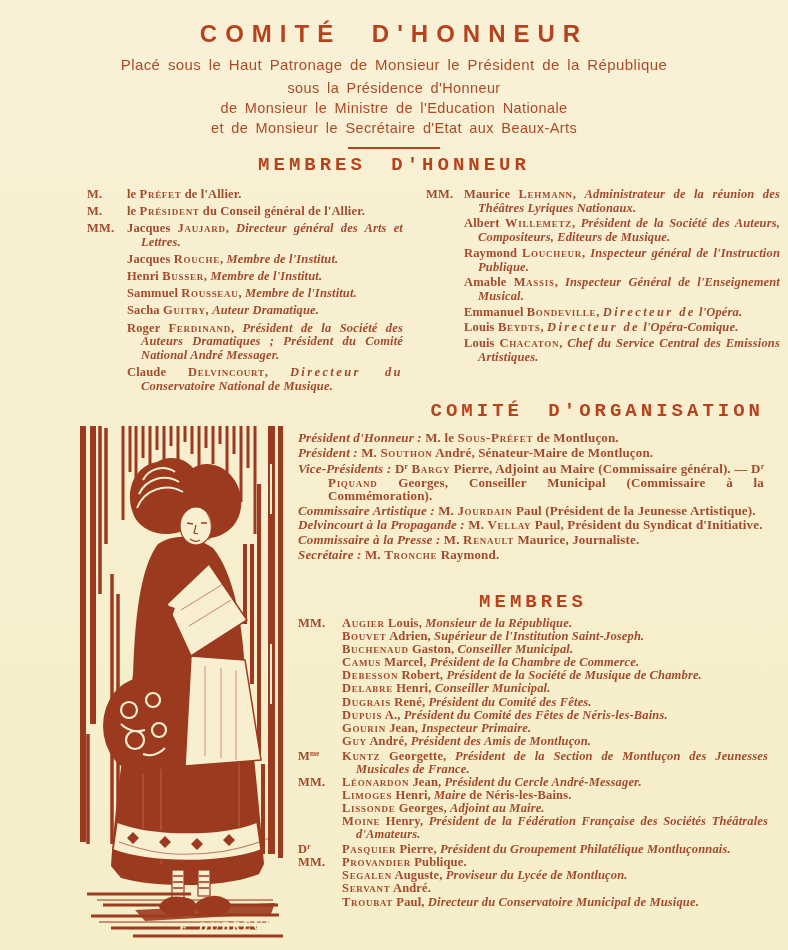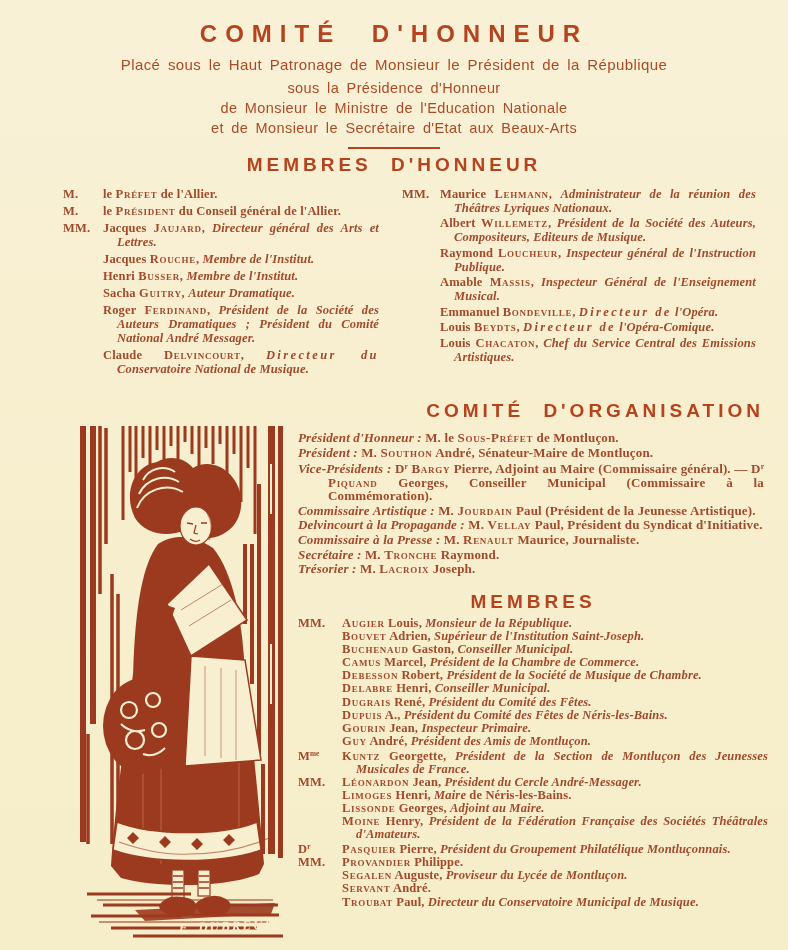--- a/index.html
+++ b/index.html
@@ -35,38 +35,38 @@
   }
   .sub1{top:56px;font-size:15px;}
   .sub2{top:80px;font-size:14.5px;}
   .sub3{top:100px;font-size:14.5px;text-align:center;}
   .sub4{top:120px;font-size:14.5px;}
   .rule{
     top:147px;left:348px;width:92px;height:2px;
     background:var(--head);
   }
   .sec-heading{
-    font-family:Liberation Sans, sans-serif;
+    font-family:Liberation Mono, monospace;
     font-weight:700;font-size:19px;
     letter-spacing:4px;word-spacing:10px;
     color:var(--head);
   }
   .h-honneur{top:154px;}
 
   
   .body-text{font-weight:700;letter-spacing:.15px;}
   .seg-r{font-style:normal;}
   .seg-sc{font-variant:small-caps;letter-spacing:.7px;}
   .seg-i{font-style:italic;}
   .seg-isp{font-style:italic;letter-spacing:2.4px;}
   .seg-sup{font-size:.58em;vertical-align:.52em;letter-spacing:0;}
 
   
   .honor-cols{top:188px;left:63px;width:702px;}
-  .col{position:absolute;top:0;text-align:justify;}
+  .col{position:absolute;top:0;text-align:justify;margin-left:24px;}
   .col-left{left:0;width:316px;}
   .col-right{left:339px;width:354px;}
   .entry{
     font-size:12.5px;line-height:13.9px;
     padding-left:54px;text-indent:-54px;
     margin-bottom:3.2px;
   }
   .col-right .entry{padding-left:52px;text-indent:-52px;margin-bottom:1.6px;}
   .prefix{display:inline-block;width:40px;text-indent:0;}
   .col-right .prefix{width:38px;}
@@ -112,20 +112,21 @@
 <div class="abs ctr sec-heading h-honneur">MEMBRES D'HONNEUR</div>
 
 <div class="abs honor-cols">
   <div class="col col-left body-text">
 
   <div class="entry"><span class="prefix"><span class="seg-r">M.</span></span><span><span class="seg-r">le </span><span class="seg-sc">Préfet</span><span class="seg-r"> de l'Allier.</span></span></div>
       <div class="entry"><span class="prefix"><span class="seg-r">M.</span></span><span><span class="seg-r">le </span><span class="seg-sc">Président</span><span class="seg-r"> du Conseil général de l'Allier.</span></span></div>
       <div class="entry"><span class="prefix"><span class="seg-r">MM.</span></span><span><span class="seg-r">Jacques </span><span class="seg-sc">Jaujard</span><span class="seg-r">, </span><span class="seg-i">Directeur général des Arts et Lettres.</span></span></div>
       <div class="entry"><span class="prefix"></span><span><span class="seg-r">Jacques </span><span class="seg-sc">Rouche</span><span class="seg-r">, </span><span class="seg-i">Membre de l'Institut.</span></span></div>
       <div class="entry"><span class="prefix"></span><span><span class="seg-r">Henri </span><span class="seg-sc">Busser</span><span class="seg-r">, </span><span class="seg-i">Membre de l'Institut.</span></span></div>
+      <div class="entry"><span class="prefix"></span><span><span class="seg-r">Sammuel </span><span class="seg-sc">Rousseau</span><span class="seg-r">, </span><span class="seg-i">Membre de l'Institut.</span></span></div>
       <div class="entry"><span class="prefix"></span><span><span class="seg-r">Sacha </span><span class="seg-sc">Guitry</span><span class="seg-r">, </span><span class="seg-i">Auteur Dramatique.</span></span></div>
       <div class="entry"><span class="prefix"></span><span><span class="seg-r">Roger </span><span class="seg-sc">Ferdinand</span><span class="seg-r">, </span><span class="seg-i">Président de la Société des Auteurs Dramatiques ; Président du Comité National André Messager.</span></span></div>
       <div class="entry"><span class="prefix"></span><span><span class="seg-r">Claude </span><span class="seg-sc">Delvincourt</span><span class="seg-r">, </span><span class="seg-isp">Directeur du</span><span class="seg-i"> Conservatoire National de Musique.</span></span></div>
     </div>
   <div class="col col-right body-text">
 
   <div class="entry"><span class="prefix"><span class="seg-r">MM.</span></span><span><span class="seg-r">Maurice </span><span class="seg-sc">Lehmann</span><span class="seg-r">, </span><span class="seg-i">Administrateur de la réunion des Théâtres Lyriques Nationaux.</span></span></div>
       <div class="entry"><span class="prefix"></span><span><span class="seg-r">Albert </span><span class="seg-sc">Willemetz</span><span class="seg-r">, </span><span class="seg-i">Président de la Société des Auteurs, Compositeurs, Editeurs de Musique.</span></span></div>
       <div class="entry"><span class="prefix"></span><span><span class="seg-r">Raymond </span><span class="seg-sc">Loucheur</span><span class="seg-r">, </span><span class="seg-i">Inspecteur général de l'Instruction Publique.</span></span></div>
       <div class="entry"><span class="prefix"></span><span><span class="seg-r">Amable </span><span class="seg-sc">Massis</span><span class="seg-r">, </span><span class="seg-i">Inspecteur Général de l'Enseignement Musical.</span></span></div>
@@ -139,21 +140,20 @@
   <div class="sec-heading org-heading">COMITÉ D'ORGANISATION</div>
   <div>
 
   <div class="org-line"><span><span class="seg-i">Président d'Honneur : </span><span class="seg-r">M. le </span><span class="seg-sc">Sous-Préfet</span><span class="seg-r"> de Montluçon.</span></span></div>
       <div class="org-line"><span><span class="seg-i">Président : </span><span class="seg-r">M. </span><span class="seg-sc">Southon</span><span class="seg-r"> André, Sénateur-Maire de Montluçon.</span></span></div>
       <div class="org-line"><span><span class="seg-i">Vice-Présidents : </span><span class="seg-r">D</span><span class="seg-sup">r</span><span class="seg-r"> </span><span class="seg-sc">Bargy</span><span class="seg-r"> Pierre, Adjoint au Maire (Commissaire général). — D</span><span class="seg-sup">r</span><span class="seg-r"> </span><span class="seg-sc">Piquand</span><span class="seg-r"> Georges, Conseiller Municipal (Commissaire à la Commémoration).</span></span></div>
       <div class="org-line"><span><span class="seg-i">Commissaire Artistique : </span><span class="seg-r">M. </span><span class="seg-sc">Jourdain</span><span class="seg-r"> Paul (Président de la Jeunesse Artistique).</span></span></div>
       <div class="org-line"><span><span class="seg-i">Delvincourt à la Propagande : </span><span class="seg-r">M. </span><span class="seg-sc">Vellay</span><span class="seg-r"> Paul, Président du Syndicat d'Initiative.</span></span></div>
       <div class="org-line"><span><span class="seg-i">Commissaire à la Presse : </span><span class="seg-r">M. </span><span class="seg-sc">Renault</span><span class="seg-r"> Maurice, Journaliste.</span></span></div>
       <div class="org-line"><span><span class="seg-i">Secrétaire : </span><span class="seg-r">M. </span><span class="seg-sc">Tronche</span><span class="seg-r"> Raymond.</span></span></div>
-      <div class="org-line"><span><span class="seg-i">Trésorier : </span><span class="seg-r">M. </span><span class="seg-sc">Lacroix</span><span class="seg-r"> Joseph.</span></span></div>
     </div>
 </div>
 
 <div class="abs sec-heading members-heading">MEMBRES</div>
 <div class="abs members-block body-text">
 
 <div class="m-entry"><span class="m-prefix"><span class="seg-r">MM.</span></span><span><span class="seg-sc">Augier</span><span class="seg-r"> Louis, </span><span class="seg-i">Monsieur de la République.</span></span></div>
     <div class="m-entry"><span class="m-prefix"></span><span><span class="seg-sc">Bouvet</span><span class="seg-r"> Adrien, </span><span class="seg-i">Supérieur de l'Institution Saint-Joseph.</span></span></div>
     <div class="m-entry"><span class="m-prefix"></span><span><span class="seg-sc">Buchenaud</span><span class="seg-r"> Gaston, </span><span class="seg-i">Conseiller Municipal.</span></span></div>
     <div class="m-entry"><span class="m-prefix"></span><span><span class="seg-sc">Camus</span><span class="seg-r"> Marcel, </span><span class="seg-i">Président de la Chambre de Commerce.</span></span></div>
@@ -162,21 +162,21 @@
     <div class="m-entry"><span class="m-prefix"></span><span><span class="seg-sc">Dugrais</span><span class="seg-r"> René, </span><span class="seg-i">Président du Comité des Fêtes.</span></span></div>
     <div class="m-entry"><span class="m-prefix"></span><span><span class="seg-sc">Dupuis</span><span class="seg-r"> A., </span><span class="seg-i">Président du Comité des Fêtes de Néris-les-Bains.</span></span></div>
     <div class="m-entry"><span class="m-prefix"></span><span><span class="seg-sc">Gourin</span><span class="seg-r"> Jean, </span><span class="seg-i">Inspecteur Primaire.</span></span></div>
     <div class="m-entry"><span class="m-prefix"></span><span><span class="seg-sc">Guy</span><span class="seg-r"> André, </span><span class="seg-i">Président des Amis de Montluçon.</span></span></div>
     <div class="m-entry"><span class="m-prefix"><span class="seg-r">M</span><span class="seg-sup">me</span></span><span><span class="seg-sc">Kuntz</span><span class="seg-r"> Georgette, </span><span class="seg-i">Président de la Section de Montluçon des Jeunesses Musicales de France.</span></span></div>
     <div class="m-entry"><span class="m-prefix"><span class="seg-r">MM.</span></span><span><span class="seg-sc">Léonardon</span><span class="seg-r"> Jean, </span><span class="seg-i">Président du Cercle André-Messager.</span></span></div>
     <div class="m-entry"><span class="m-prefix"></span><span><span class="seg-sc">Limoges</span><span class="seg-r"> Henri, </span><span class="seg-i">Maire</span><span class="seg-r"> de Néris-les-Bains.</span></span></div>
     <div class="m-entry"><span class="m-prefix"></span><span><span class="seg-sc">Lissonde</span><span class="seg-r"> Georges, </span><span class="seg-i">Adjoint au Maire.</span></span></div>
     <div class="m-entry"><span class="m-prefix"></span><span><span class="seg-sc">Moine</span><span class="seg-r"> Henry, </span><span class="seg-i">Président de la Fédération Française des Sociétés Théâtrales d'Amateurs.</span></span></div>
     <div class="m-entry"><span class="m-prefix"><span class="seg-r">D</span><span class="seg-sup">r</span></span><span><span class="seg-sc">Pasquier</span><span class="seg-r"> Pierre, </span><span class="seg-i">Président du Groupement Philatélique Montluçonnais.</span></span></div>
-    <div class="m-entry"><span class="m-prefix"><span class="seg-r">MM.</span></span><span><span class="seg-sc">Provandier</span><span class="seg-r"> Philippe.</span></span></div>
+    <div class="m-entry"><span class="m-prefix"><span class="seg-r">MM.</span></span><span><span class="seg-sc">Provandier</span><span class="seg-r"> Publique.</span></span></div>
     <div class="m-entry"><span class="m-prefix"></span><span><span class="seg-sc">Segalen</span><span class="seg-r"> Auguste, </span><span class="seg-i">Proviseur du Lycée de Montluçon.</span></span></div>
     <div class="m-entry"><span class="m-prefix"></span><span><span class="seg-sc">Servant</span><span class="seg-r"> André.</span></span></div>
     <div class="m-entry"><span class="m-prefix"></span><span><span class="seg-sc">Troubat</span><span class="seg-r"> Paul, </span><span class="seg-i">Directeur du Conservatoire Municipal de Musique.</span></span></div>
   </div>
 
 <div class="abs illustration">
   <svg viewBox="0 0 222 518" xmlns="http://www.w3.org/2000/svg">
     <g stroke="#9c3a1f" fill="none">
 
       <path stroke-width="6" d="M10 2V418M20 2V300"></path>

